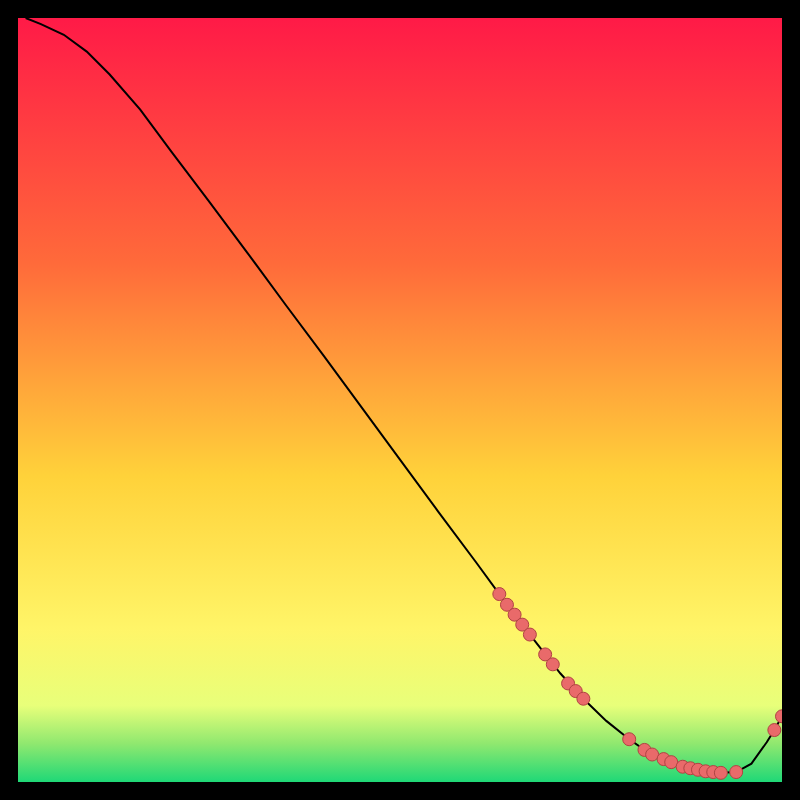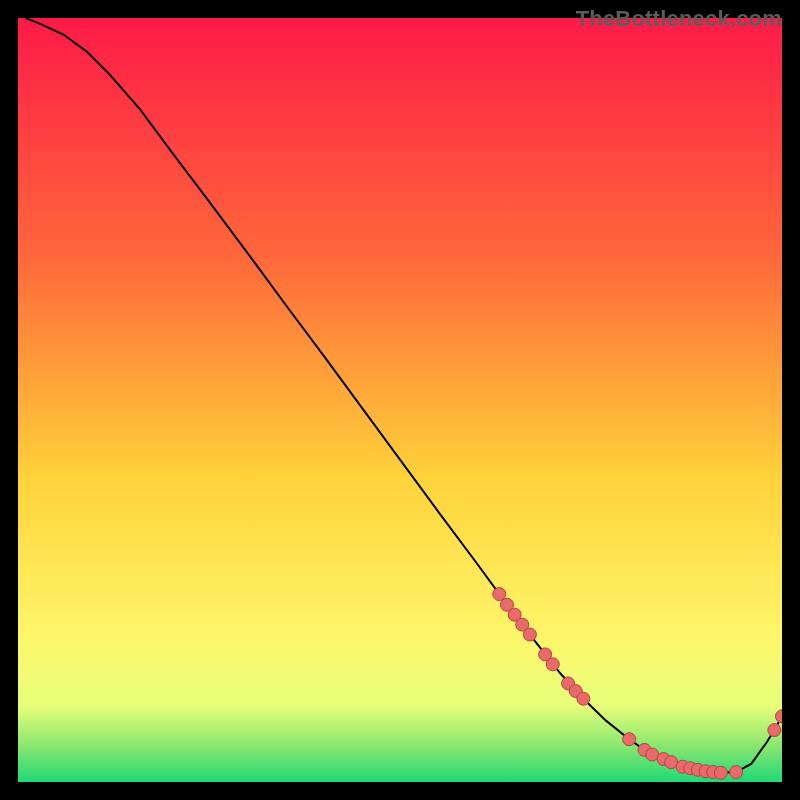--- a/index.html
+++ b/index.html
@@ -32,21 +32,20 @@
     top: 18px;
     width: 764px;
     height: 764px;
   }
   svg { display: block; }
 </style>
 </head>
 <body>
 
 <div class="chart-container">
-  <div class="watermark">TheBottleneck.com</div>
   <div class="plot">
     <svg width="764" height="764" viewBox="0 0 764 764" preserveAspectRatio="none">
       <defs>
         <linearGradient id="bg-grad" x1="0" y1="0" x2="0" y2="1">
           <stop id="g0" offset="0%" stop-color="#ff1a47"></stop>
           <stop id="g1" offset="32%" stop-color="#ff6a3a"></stop>
           <stop id="g2" offset="60%" stop-color="#ffd23a"></stop>
           <stop id="g3" offset="80%" stop-color="#fff568"></stop>
           <stop id="g4" offset="90%" stop-color="#e8ff7a"></stop>
           <stop id="g5" offset="95%" stop-color="#8fe86f"></stop>

